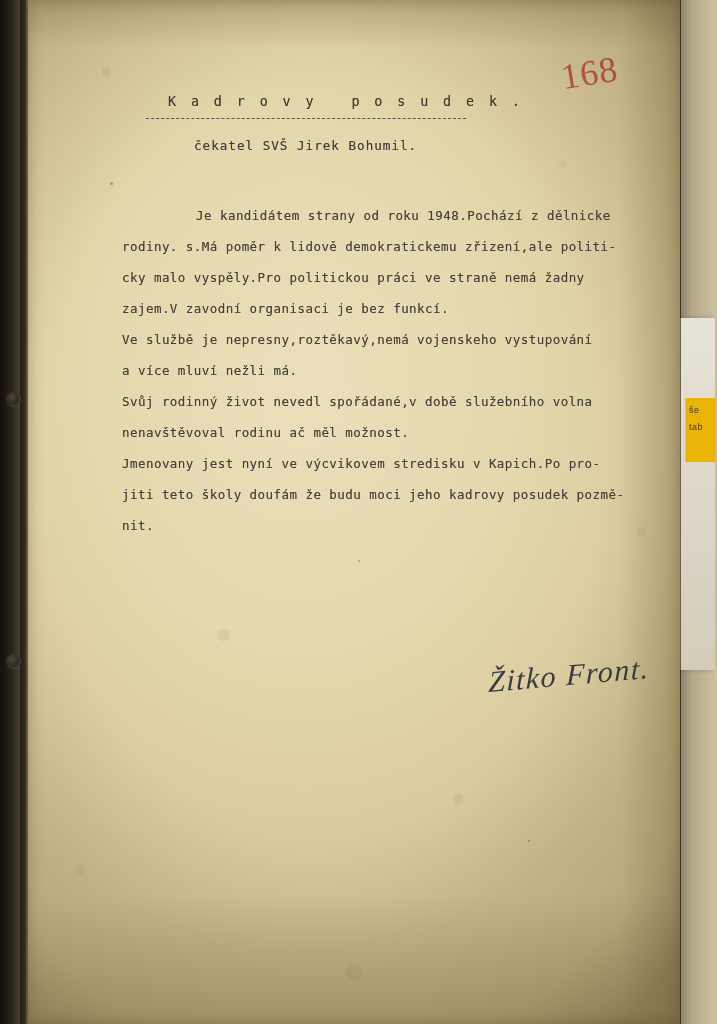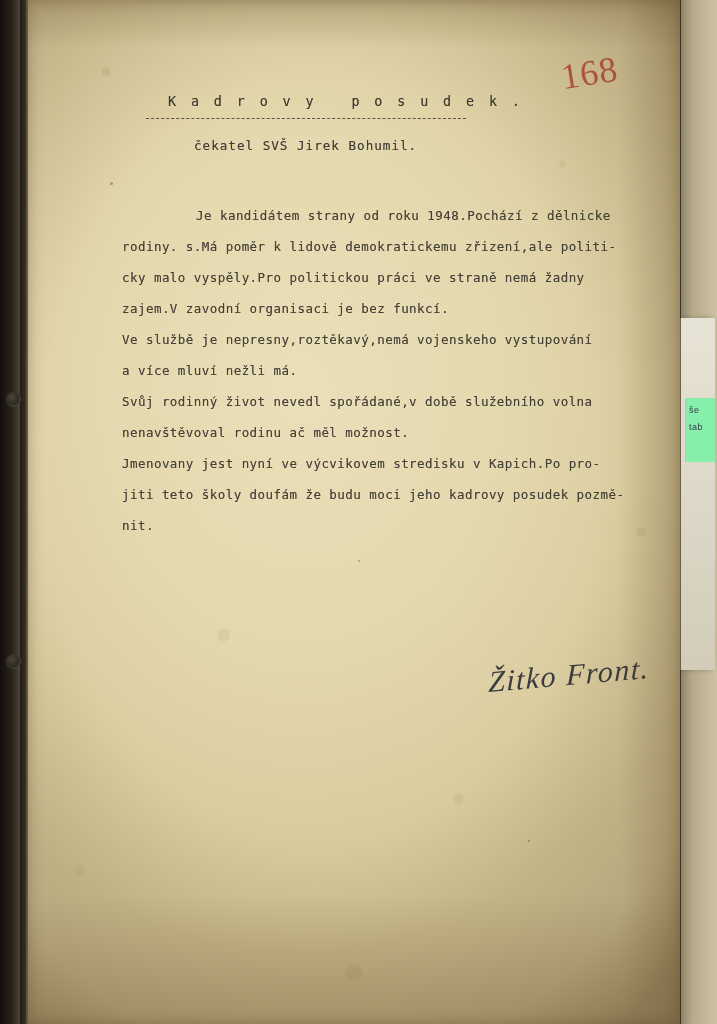--- a/index.html
+++ b/index.html
@@ -72,21 +72,21 @@
     right: 2px; top: 318px;
     width: 40px; height: 352px;
     background: linear-gradient(180deg, #e7e3d6 0%, #ddd8c8 50%, #d2ccb9 100%);
     box-shadow: -2px 0 5px rgba(0,0,0,.22);
     z-index: 2;
   }
   .tab-slip {
     position: absolute;
     right: 2px; top: 398px;
     width: 30px; height: 64px;
-    background: #86efac;
+    background: #eab308;
     border-left: 1px solid #c6c0ac;
     z-index: 3;
     font-size: 9px;
     color: #3a3a42;
     line-height: 1.9;
     padding: 4px 2px 0 3px;
     box-sizing: border-box;
     letter-spacing: .5px;
   }
   .tab-slip span { display: block; }

